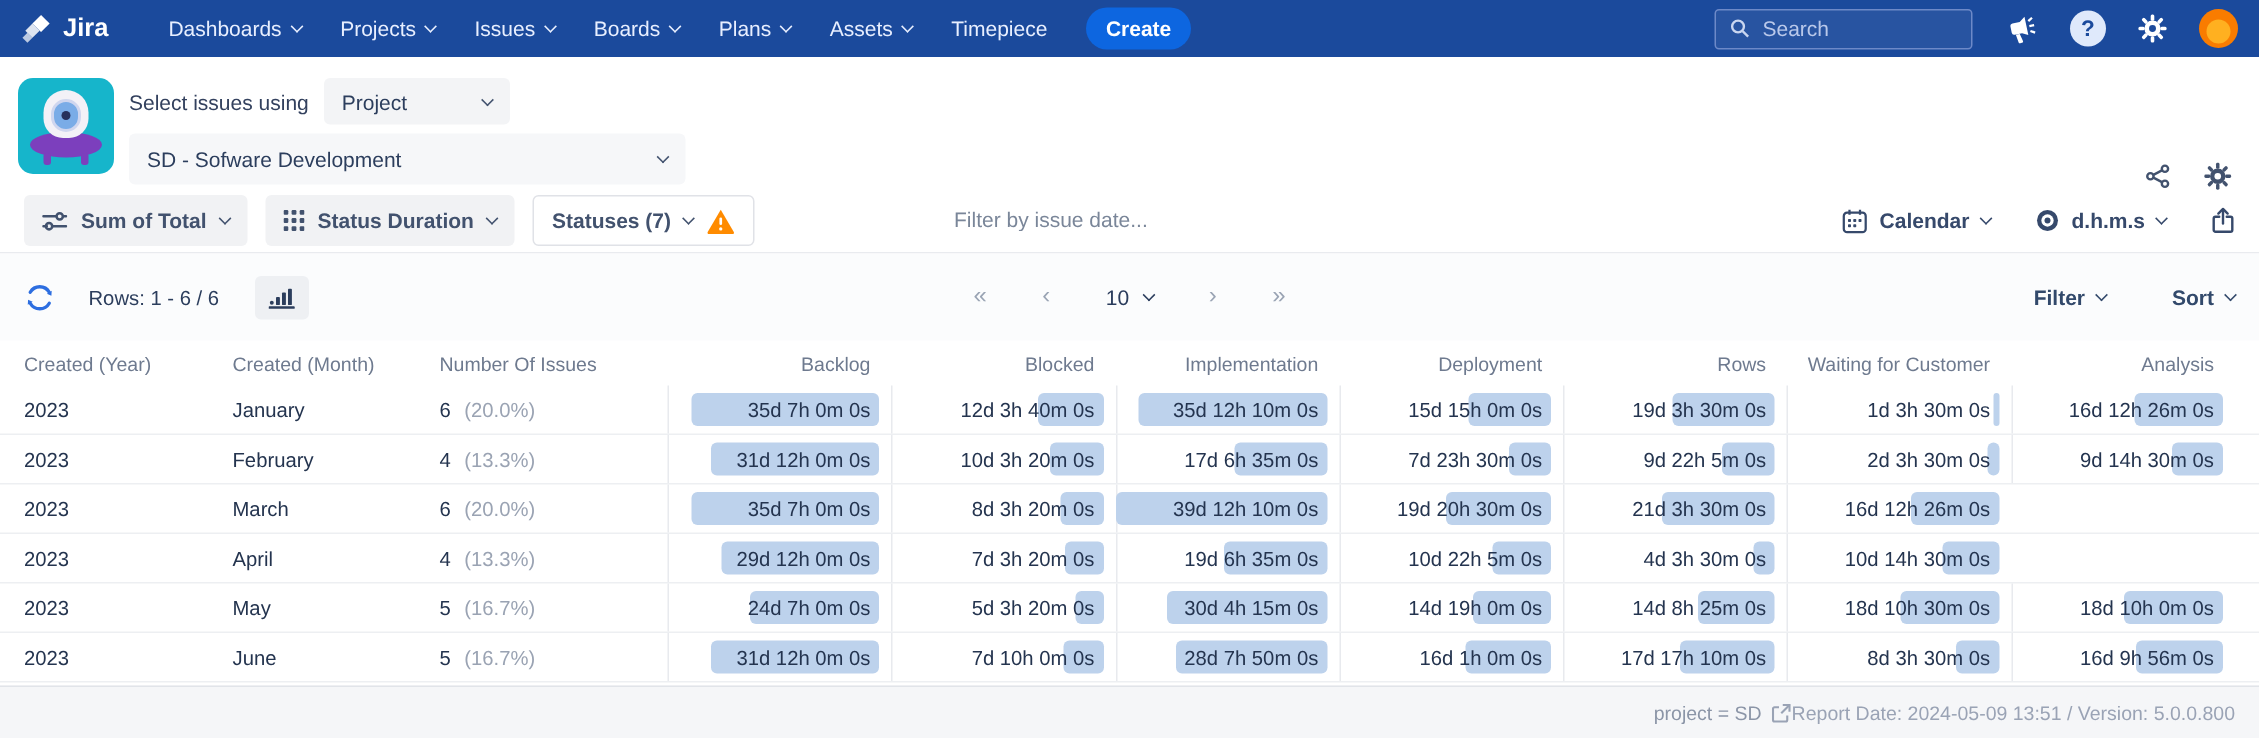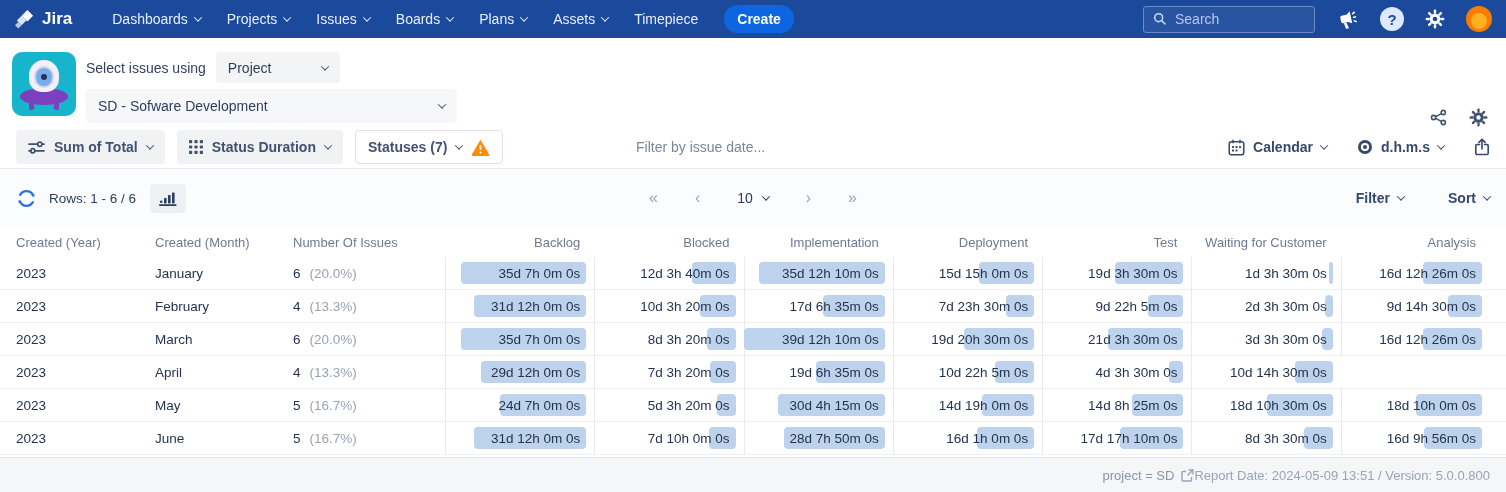--- a/index.html
+++ b/index.html
@@ -51,21 +51,21 @@
   .tb-btn { display: flex; align-items: center; gap: 9px; background: #f1f2f4; border: none; border-radius: 4px;
     height: 34px; padding: 0 12px; font-size: 14px; font-weight: 600; color: #42526e; cursor: pointer; margin-right: 12px; font-family: inherit; }
   .tb-btn.outline { background: #fff; border: 1px solid #e0e2e7; }
   .date-filter { position: absolute; left: 50%; transform: translateX(calc(-50% - 22px)); }
   .date-filter input { border: none; outline: none; font-size: 14px; color: #33415e; width: 190px; background: transparent; font-family: inherit; }
   .date-filter input::placeholder { color: #7a8699; }
   .tb-right { margin-left: auto; display: flex; align-items: center; gap: 30px; }
   .tb-group { display: flex; align-items: center; gap: 8px; font-size: 14px; font-weight: 600; color: #36496b; cursor: pointer; }
 
   
-  .pager { height: 58px; background: #fbfcfd; display: flex; align-items: center; padding: 0 16px; position: relative; flex: 0 0 auto; }
+  .pager { height: 58px; background: #fbfcfd; display: flex; align-items: center; padding: 0 16px; position: relative; flex: 0 0 auto; gap: 10px; }
   .rows-label { font-size: 13.5px; color: #2c3e5d; margin-left: 12px; }
   .chart-btn { margin-left: 14px; width: 36px; height: 29px; background: #eef0f3; border: none; border-radius: 4px;
     display: flex; align-items: center; justify-content: center; cursor: pointer; }
   .pager-center { position: absolute; left: 50%; transform: translateX(-50%); display: flex; align-items: center; gap: 37px; }
   .pg-arrow { font-size: 16px; color: #9aa4b4; cursor: pointer; background: none; border: none; font-family: inherit; }
   .pg-size { display: flex; align-items: center; gap: 10px; font-size: 14px; color: #2a3c5c; cursor: pointer; }
   .pg-size .chev { color: #2a3c5c; }
   .pager-right { margin-left: auto; display: flex; align-items: center; gap: 44px; }
   .pager-right .tb-group { font-weight: 600; color: #32496b; }
 
@@ -335,21 +335,21 @@
   </section>
 
   <div class="grid thead" id="thead">
       <div class="th">Created (Year)</div>
       <div class="th">Created (Month)</div>
       <div class="th">Number Of Issues</div>
       <div class="th right">Backlog</div>
       <div class="th right">Blocked</div>
       <div class="th right">Implementation</div>
       <div class="th right">Deployment</div>
-      <div class="th right">Test</div>
+      <div class="th right">Rows</div>
       <div class="th right">Waiting for Customer</div>
       <div class="th right">Analysis</div>
     </div>
   <div class="tbody" id="tbody">
       <div class="grid tr">
         <div class="td">2023</div>
         <div class="td">January</div>
         <div class="td">
           <span>6</span>
           <span class="pct">(20.0%)</span>
@@ -440,24 +440,20 @@
         </div>
         <div class="td dcell">
           <div class="bar" style="width: 47.6%;"></div>
           <span class="dtext">19d 20h 30m 0s</span>
         </div>
         <div class="td dcell">
           <div class="bar" style="width: 50.7%;"></div>
           <span class="dtext">21d 3h 30m 0s</span>
         </div>
         <div class="td dcell">
-          <div class="bar" style="width: 7.5%;"></div>
-          <span class="dtext">3d 3h 30m 0s</span>
-        </div>
-        <div class="td dcell">
           <div class="bar" style="width: 39.6%;"></div>
           <span class="dtext">16d 12h 26m 0s</span>
         </div>
       </div>
       <div class="grid tr">
         <div class="td">2023</div>
         <div class="td">April</div>
         <div class="td">
           <span>4</span>
           <span class="pct">(13.3%)</span>

